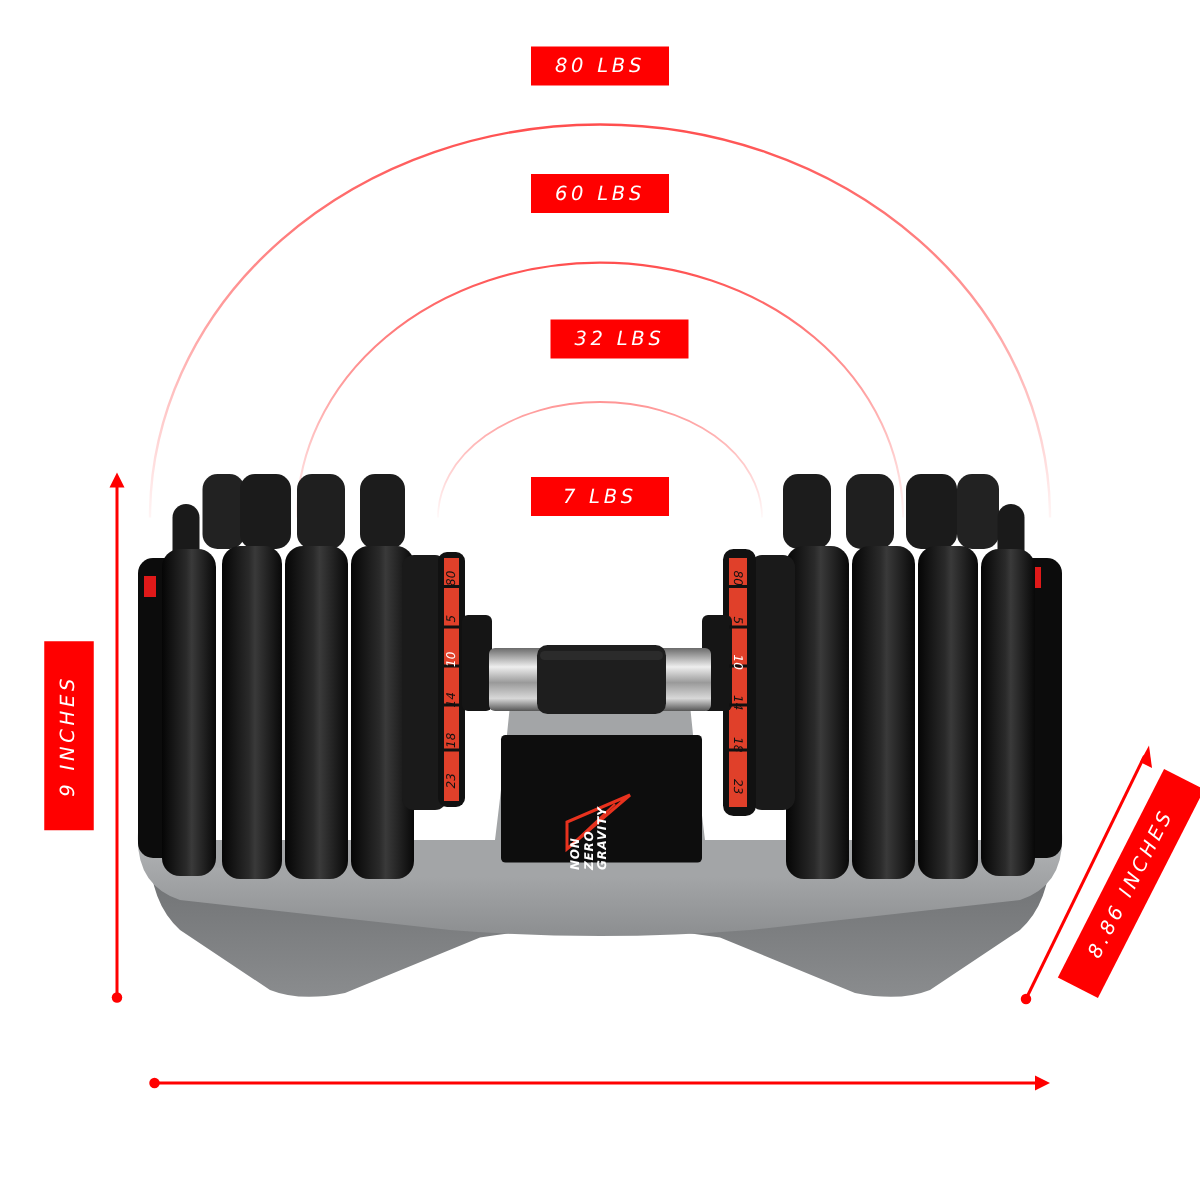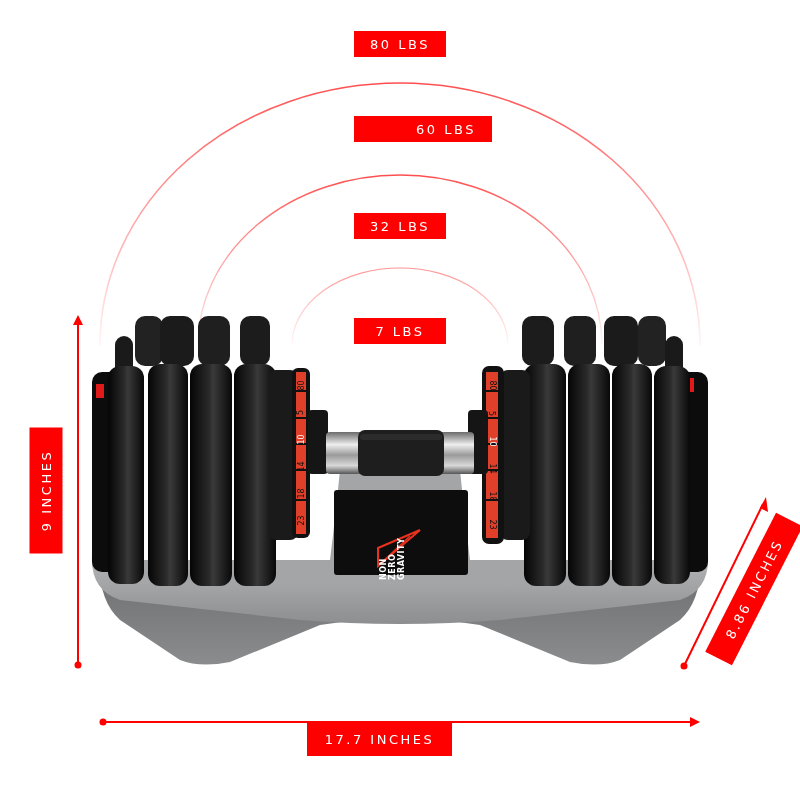--- a/index.html
+++ b/index.html
@@ -1,17 +1,17 @@
 <!DOCTYPE html>
 <html><head>
 <meta charset="utf-8">
 <style>
   html,body{margin:0;padding:0;background:#fff;}
   body{width:800px;height:800px;position:relative;overflow:hidden;font-family:"DejaVu Sans","Liberation Sans",sans-serif;}
-  .stage{position:absolute;left:0;top:0;width:680px;height:800px;}
+  .stage{position:absolute;left:0;top:0;width:680px;height:800px;font-style:italic;}
   .label{position:absolute;background:#ff0000;color:#fff;font-family:"DejaVu Sans","Liberation Sans",sans-serif;font-size:13px;letter-spacing:2.5px;text-align:center;font-weight:normal;display:flex;align-items:center;justify-content:center;white-space:nowrap;}
   .weight-label{width:92px;height:26px;left:354px;}
   .vlabel{transform-origin:center center;}
 </style>
 </head>
 <body>
 
 <div class="stage">
 
   <svg width="800" height="800" style="position:absolute;left:0;top:0">
@@ -159,23 +159,22 @@
     <span style="transform:rotate(90deg)">23</span>
   </div>
 
   <div style="position:absolute;left:352px;top:520px;width:80px;height:40px;transform:rotate(-90deg);transform-origin:center;display:flex;flex-direction:column;justify-content:center;color:#fff;font-size:8px;line-height:9px;font-weight:bold;font-family:'DejaVu Sans',sans-serif;letter-spacing:0.5px;">
     <span>NON</span>
     <span>ZERO</span>
     <span>GRAVITY</span>
   </div>
 
   <div class="label weight-label" style="top:31px;">80 LBS</div>
-  <div class="label weight-label" style="top:116px;padding-left:46px;">60 LBS</div>
-  <div class="label weight-label" style="top:213px;">32 LBS</div>
+  <div class="label weight-label" style="top:116px;">60 LBS</div>
+  <div class="label weight-label" style="top:213px;margin-left:13px;">32 LBS</div>
   <div class="label weight-label" style="top:318px;">7 LBS</div>
 
   <div class="label vlabel" style="left:-17px;top:474px;width:126px;height:33px;transform:rotate(-90deg);">9 INCHES</div>
 
-  <div class="label" style="left:307px;top:722px;width:145px;height:34px;">17.7 INCHES</div>
 
   <div class="label vlabel" style="left:676px;top:574px;width:156px;height:30px;transform:rotate(-63deg);">8.86 INCHES</div>
 
 </div>
 
 </body></html>

